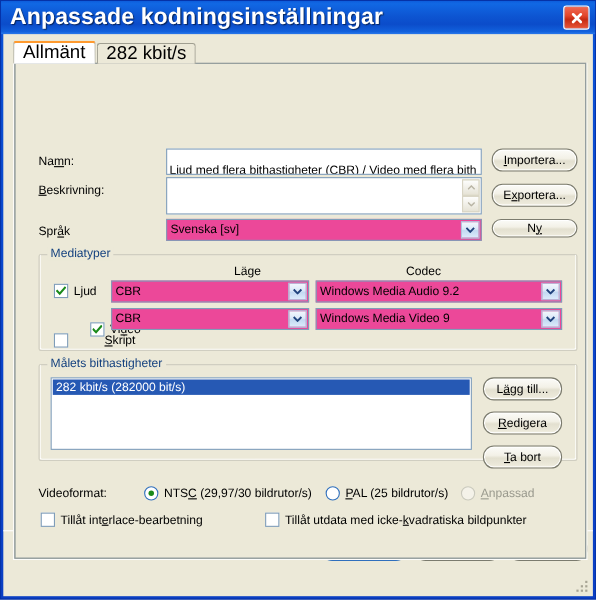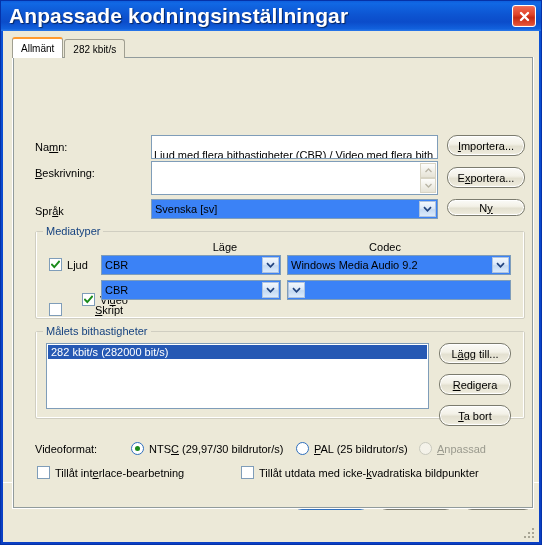--- a/index.html
+++ b/index.html
@@ -77,21 +77,21 @@
     margin: 6px 0 0 9px;
     display: flex;
     align-items: flex-end;
     z-index: 3;
   }
   .tab {
     height: 19px;
     box-sizing: border-box;
     padding: 0 8px;
     display: flex; align-items: center;
-    font-size: 10px;
+    font-size: 17px;
     color: #000;
     cursor: pointer;
     background: #ece9d8;
     border: 1px solid #a09f91;
     border-bottom: none;
     border-radius: 3px 3px 0 0;
     margin-right: 1px;
   }
   .tab.active {
     height: 21px;
@@ -171,21 +171,21 @@
     background: linear-gradient(to bottom,#fdfdfc,#e6e3d6);
     border: 1px solid #d8d4c4;
     display: flex; align-items: center; justify-content: center;
     cursor: pointer;
   }
 
   
   .combo {
     box-sizing: border-box;
     height: 20px;
-    background: #3b82f6;
+    background: #ec4899;
     border: 1px solid #7f9db9;
     display: flex;
     align-items: center;
     position: relative;
     cursor: pointer;
   }
   .combo-text {
     flex: 1 1 auto;
     padding-left: 3px;
     font-size: 11px;
@@ -451,20 +451,21 @@
         </div>
         <div class="combo" style="position:absolute;left:66px;top:55px;width:180px;">
           <span class="combo-text">CBR</span>
           <span class="combo-btn">
             <svg width="9" height="6" viewBox="0 0 9 6">
                 <path d="M1 1.2 L4.5 4.8 L8 1.2" fill="none" stroke="#21437e" stroke-width="1.7"></path>
               </svg>
           </span>
         </div>
         <div class="combo" style="position:absolute;left:252px;top:55px;width:224px;">
+          <span class="combo-text">Windows Media Video 9</span>
           <span class="combo-btn">
             <svg width="9" height="6" viewBox="0 0 9 6">
                 <path d="M1 1.2 L4.5 4.8 L8 1.2" fill="none" stroke="#21437e" stroke-width="1.7"></path>
               </svg>
           </span>
         </div>
 
         <div class="cbrow" style="position:absolute;left:14px;top:78px;gap:28px;">
           <span class="checkbox"></span>
           <span class="lbl cb-label"><u>S</u><span>kript</span></span>

